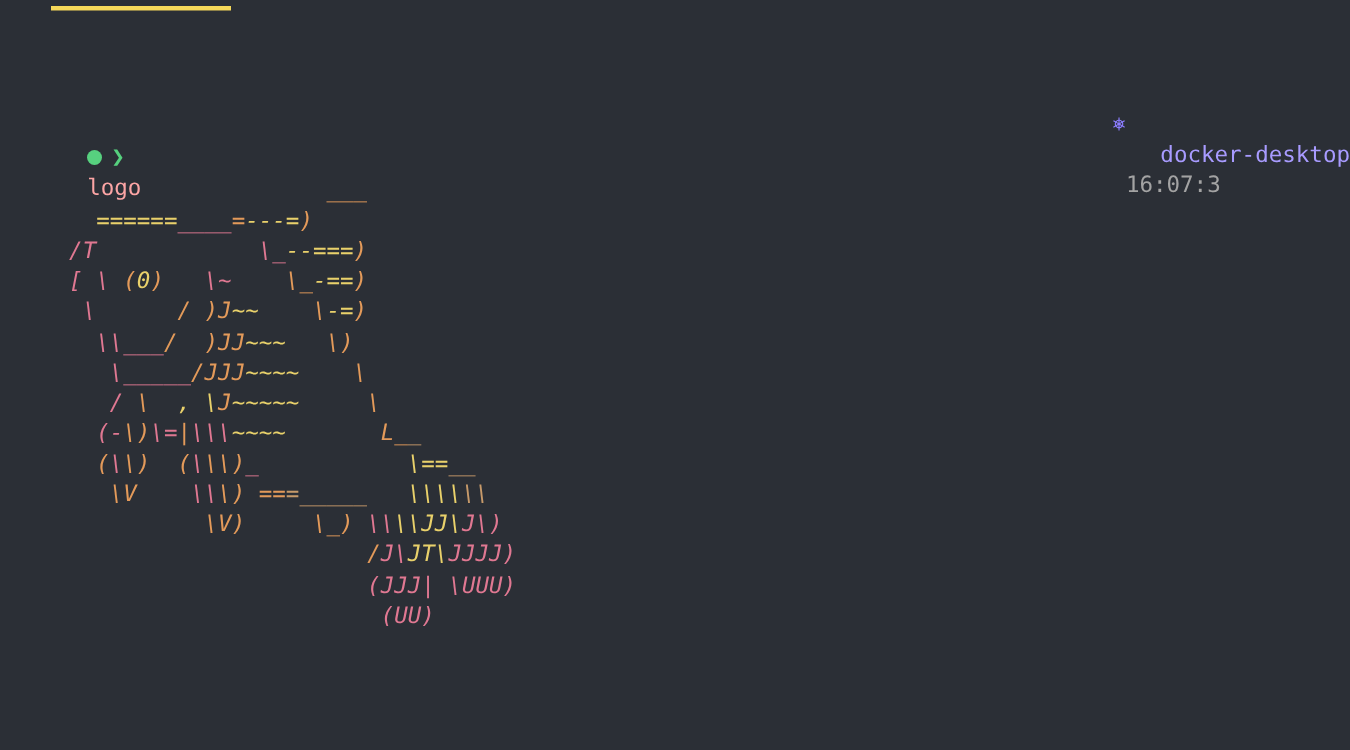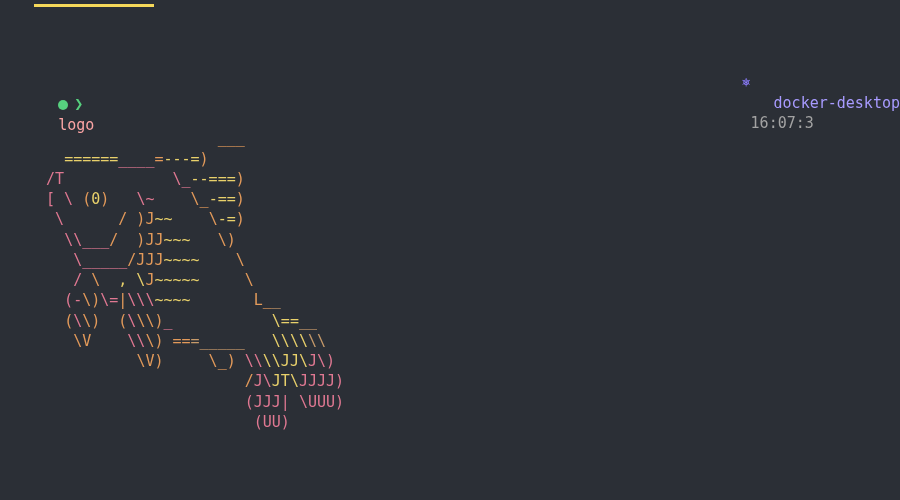--- a/index.html
+++ b/index.html
@@ -40,25 +40,26 @@
     white-space: pre;
   }
   .prompt-line2 {
     position: absolute;
     top: 74px;
     left: 22px;
     white-space: pre;
   }
   .ascii {
     position: absolute;
-    top: 108px;
+    top: 96px;
     left: 28px;
     white-space: pre;
     font-size: 15px;
     line-height: 1.35;
+    font-style: italic;
   }
   .apple { color: #e5e7ea; }
   .folder { color: #3fb6f0; }
   .path   { color: #bfc6cc; }
   .src    { color: #4fb7f2; font-weight: bold; }
   .git    { color: #36c0cc; font-weight: bold; }
   .branch { color: #8b8fb8; }
   .star   { color: #f9d56b; }
   .qmk    { color: #45bdbd; }
   .ctx    { color: #a89bff; margin-left: 32px; }

